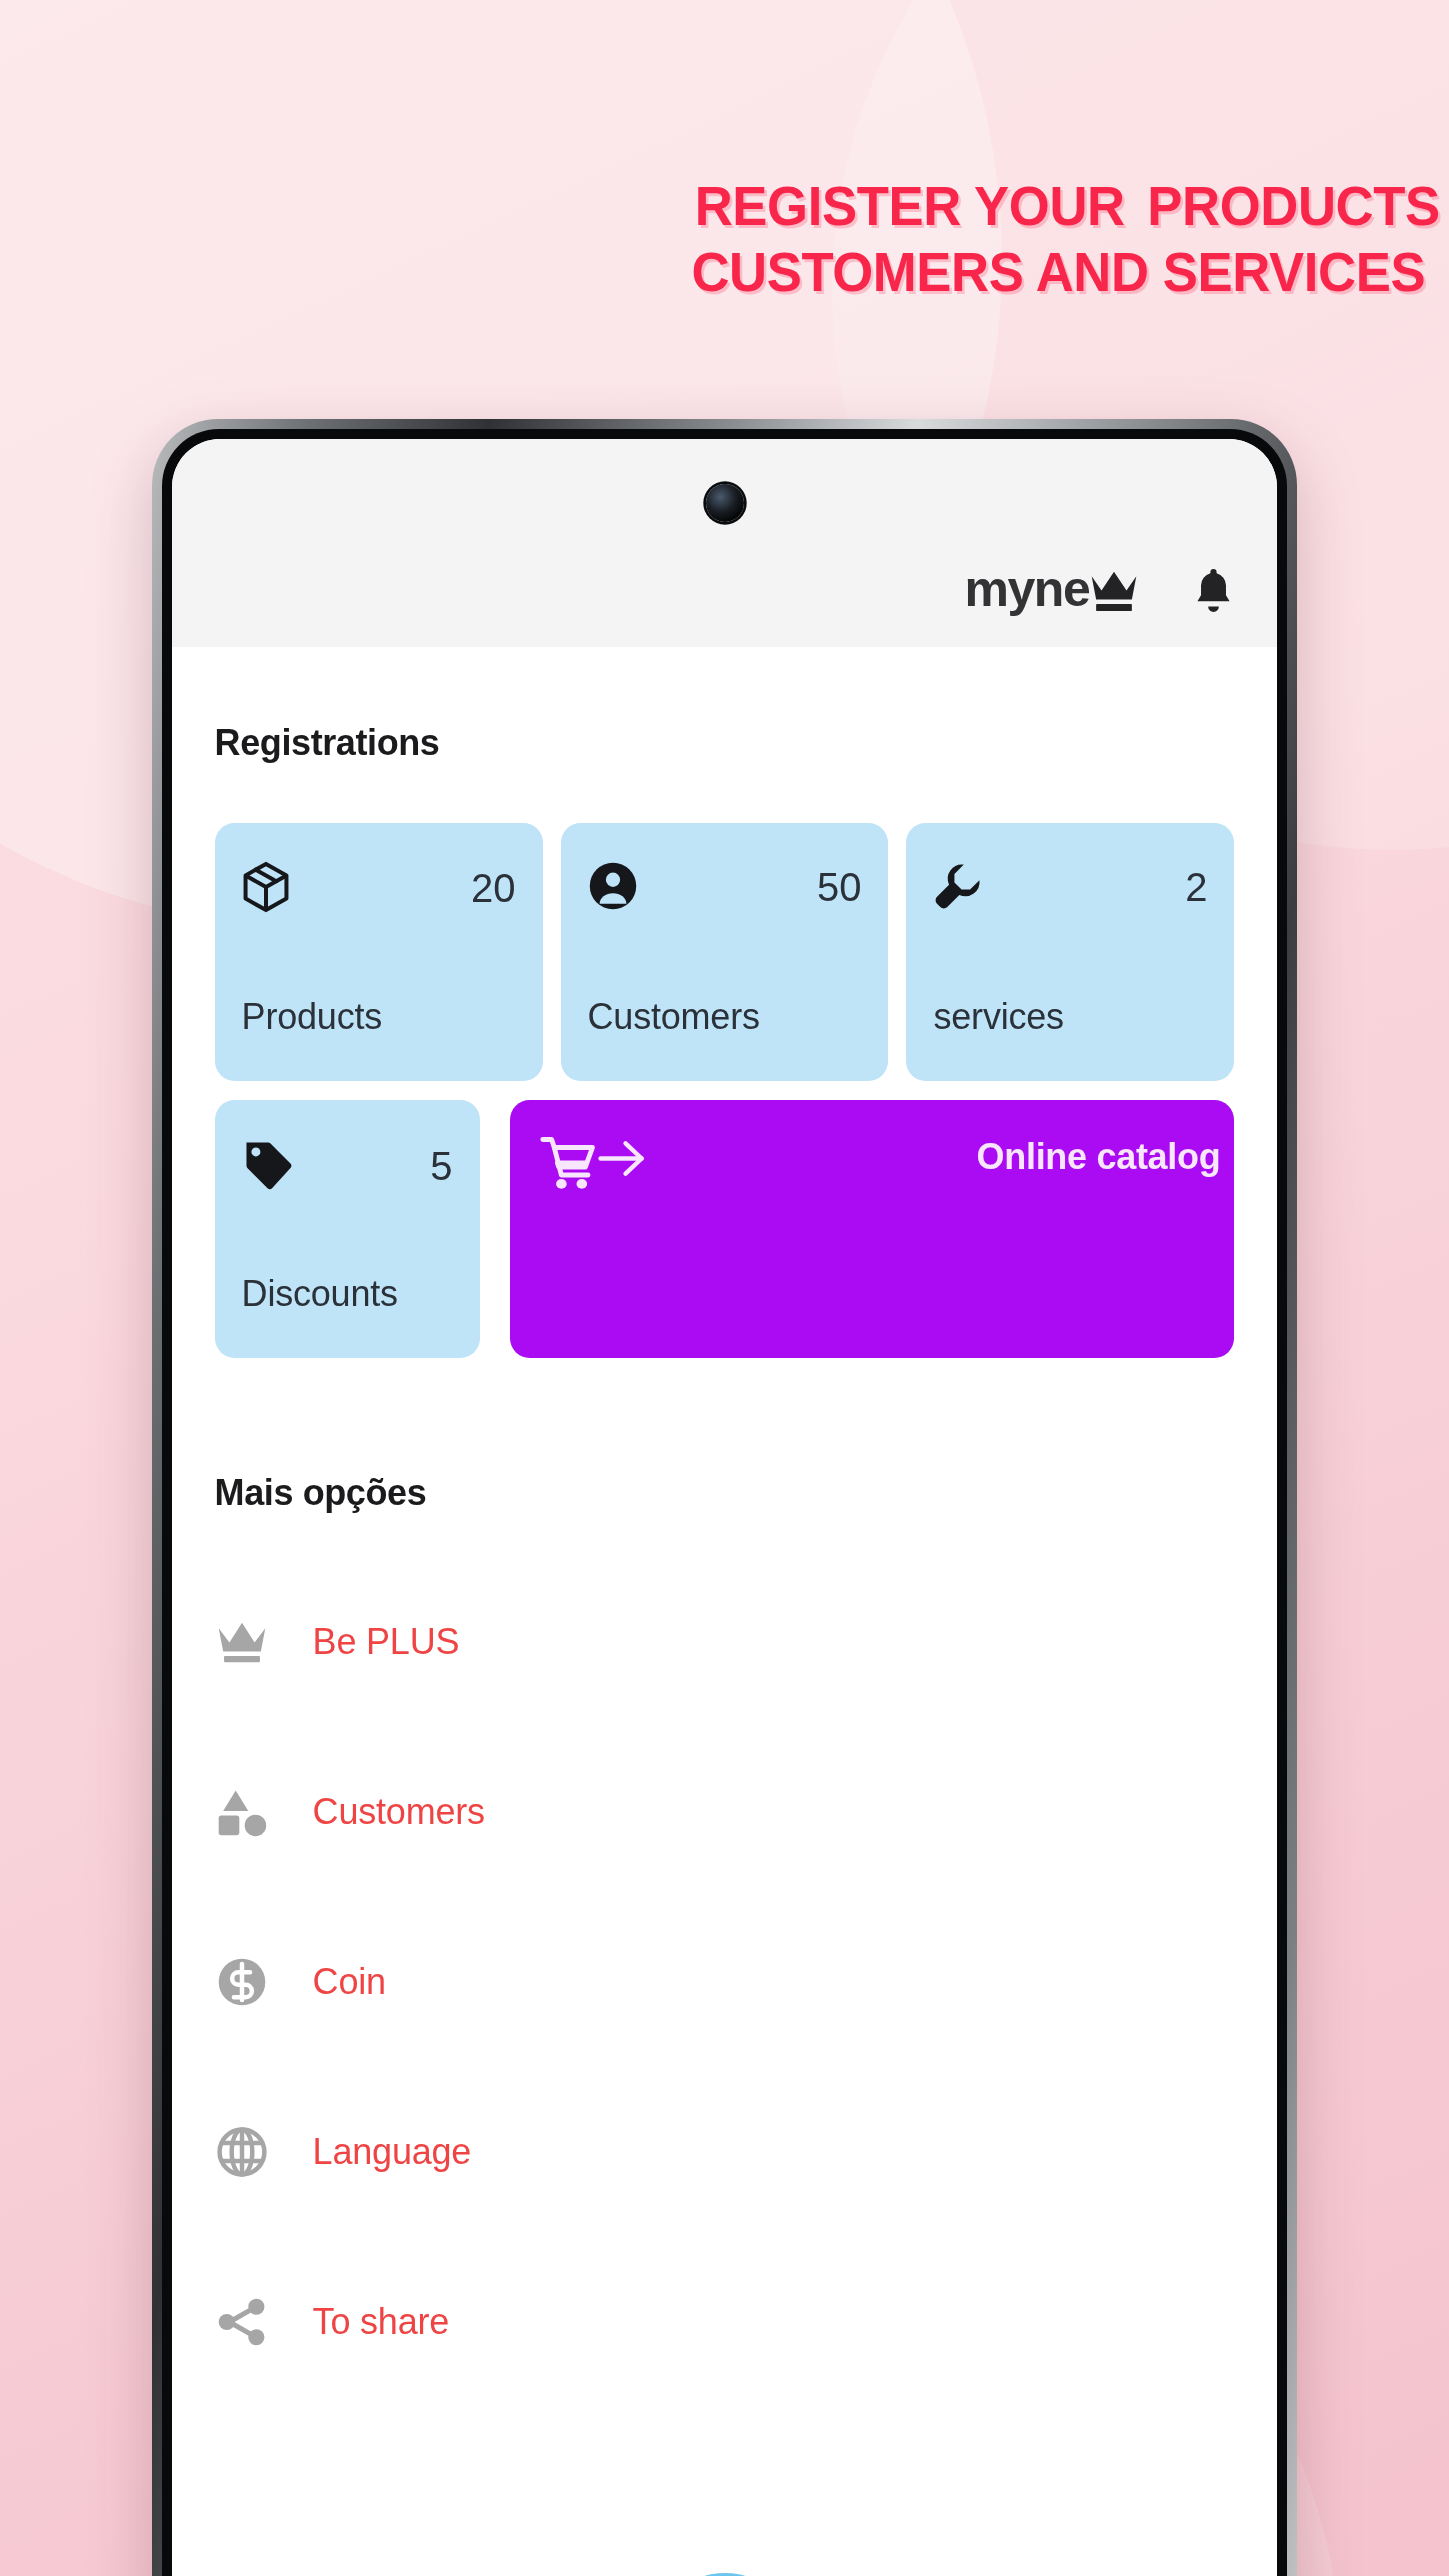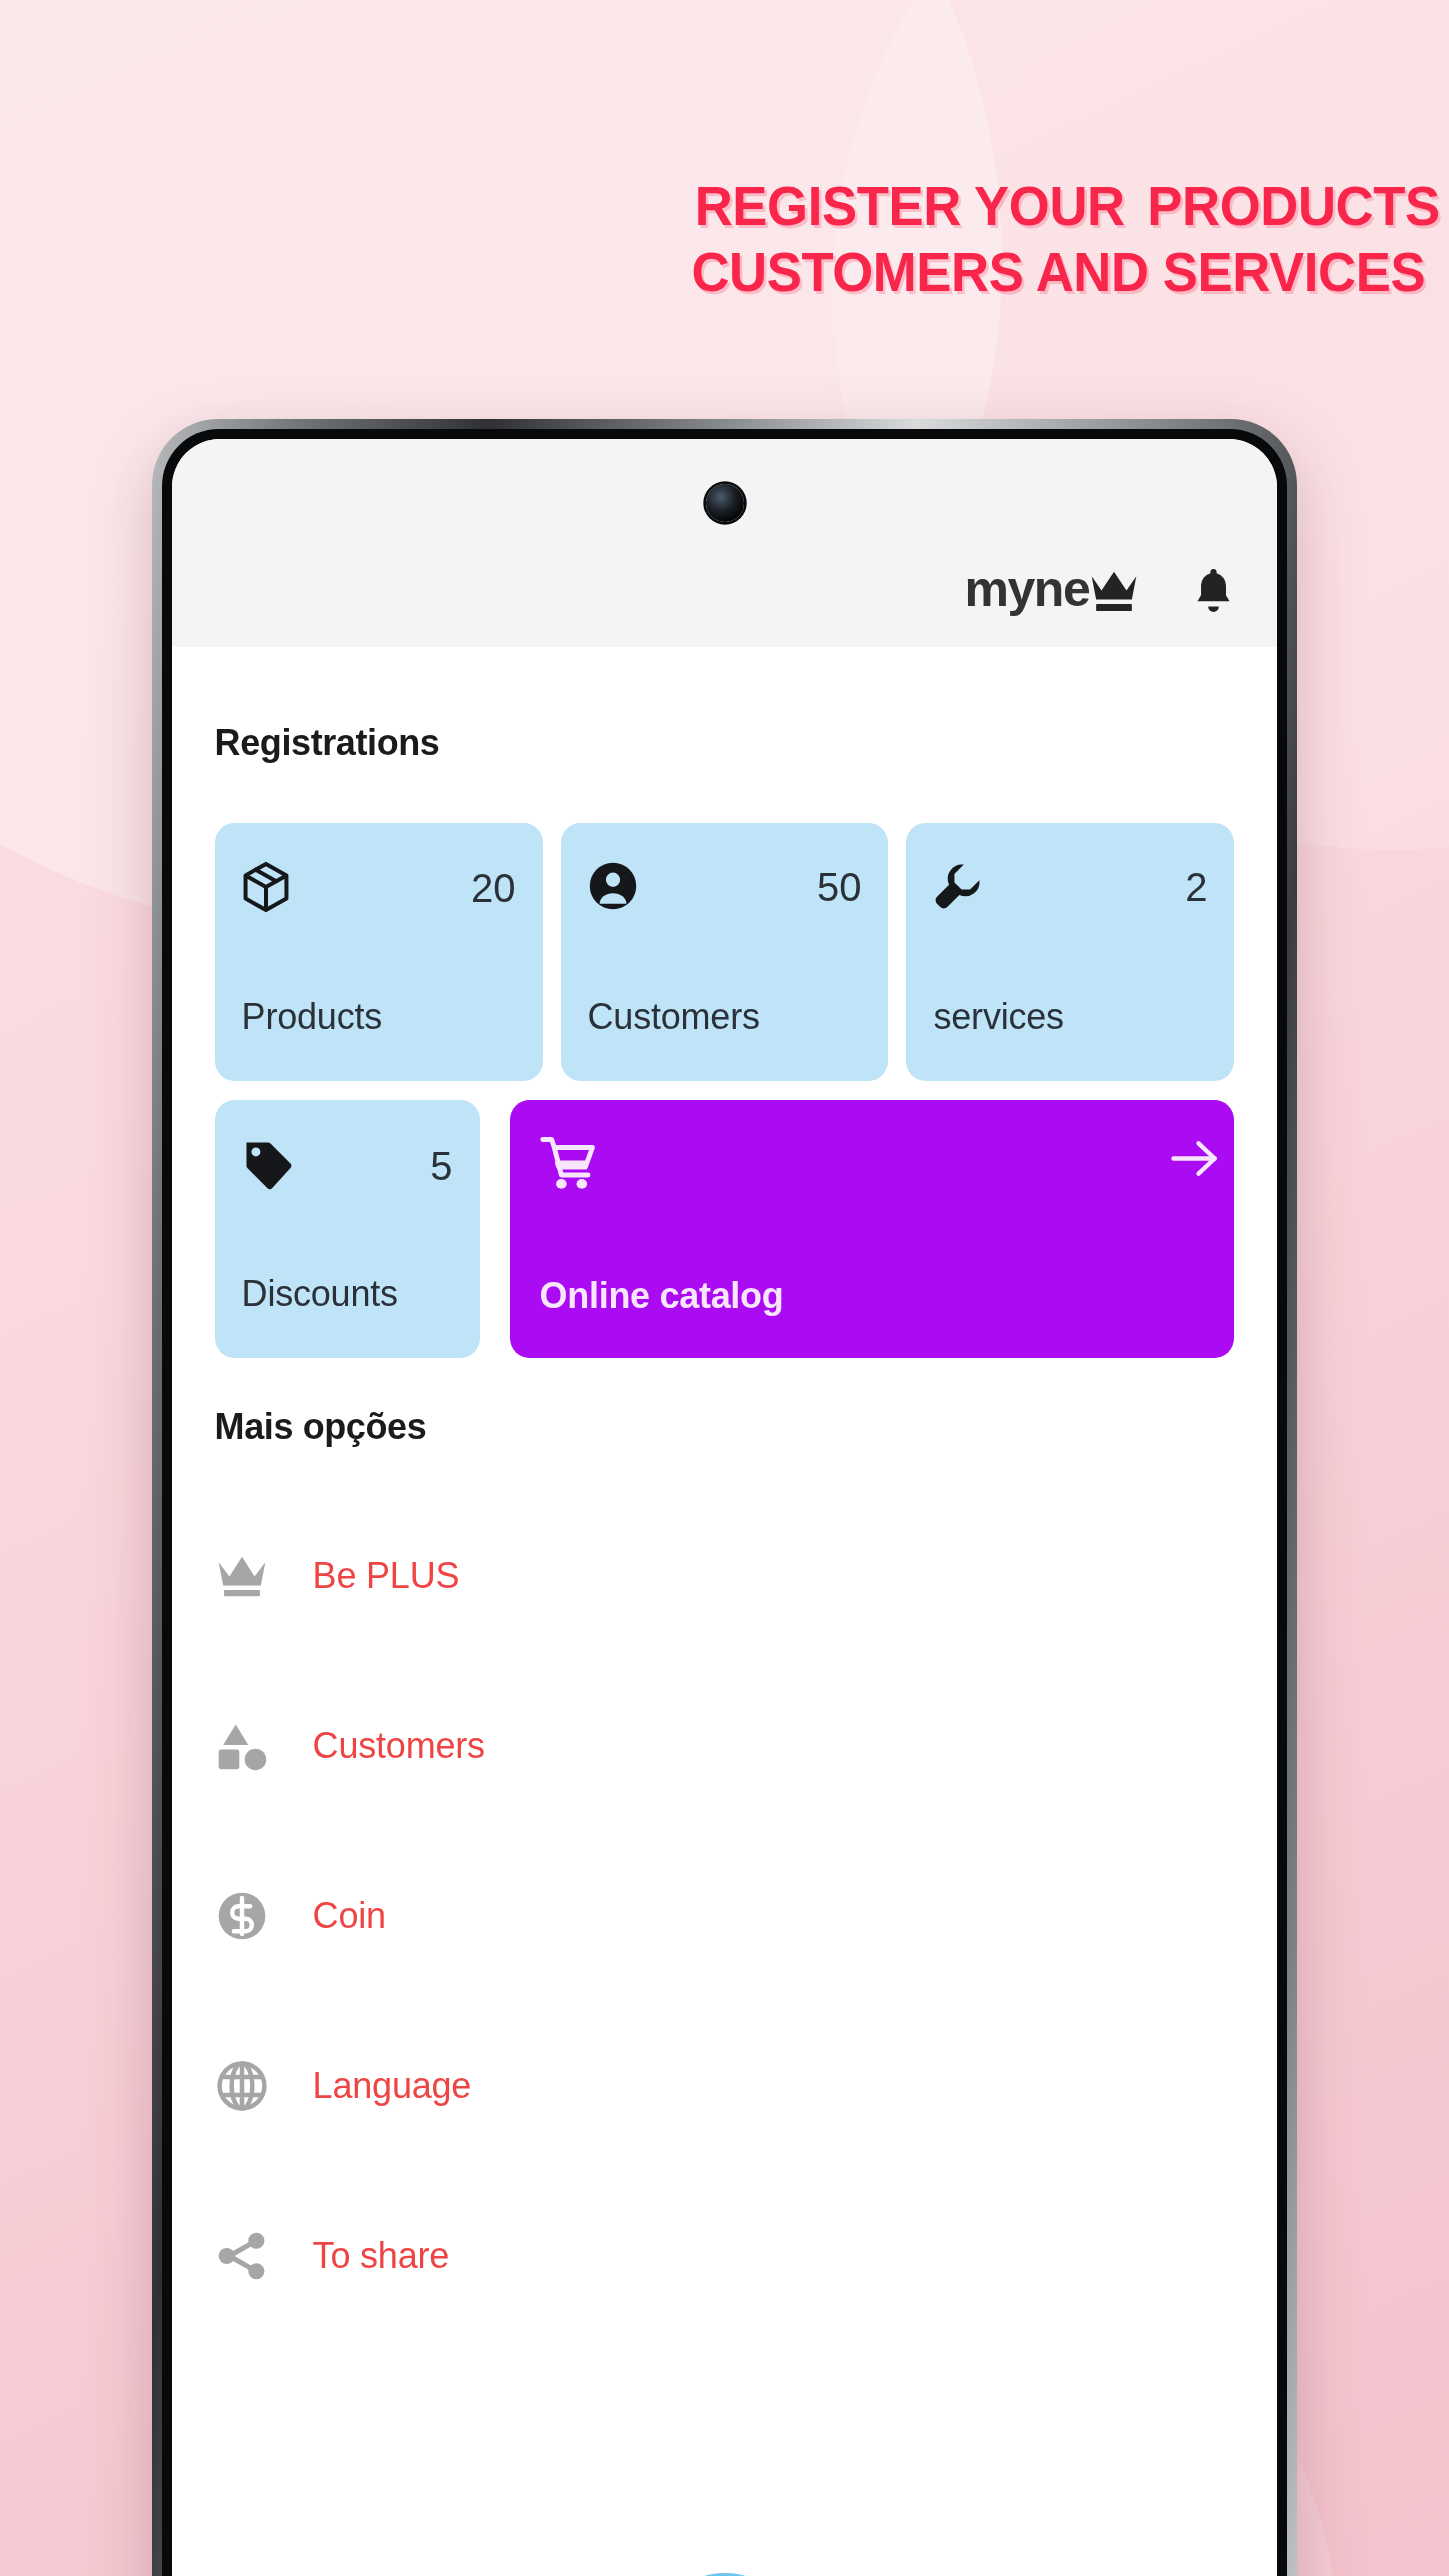--- a/index.html
+++ b/index.html
@@ -171,37 +171,37 @@
 
   .row2 { display: flex; gap: 30px; margin-top: 19.7px; }
   .row2 .stat-card { flex: 0 0 265px; }
   .catalog-card {
     flex: 1;
     background: #ab0bf2;
     border-radius: 19.7px;
     height: 258px;
     padding: 36px 14px 0 30px;
     display: flex;
-    flex-direction: column;
+    flex-direction: row;
     justify-content: space-between;
   }
   .catalog-top { display: flex; align-items: flex-start; justify-content: space-between; }
   .catalog-label {
     font-size: 36px;
     font-weight: 800;
     color: #f8e6fd;
     padding-bottom: 41px;
     letter-spacing: -0.3px;
   }
 
   .more-title {
     font-size: 36px;
     font-weight: 700;
     color: #1b1b1d;
-    margin-top: 48px;
+    margin-top: 114px;
     letter-spacing: -0.4px;
   }
 
   .menu { margin-top: 43px; }
   .menu-item {
     display: flex;
     align-items: center;
     gap: 43px;
     height: 170px;
   }

